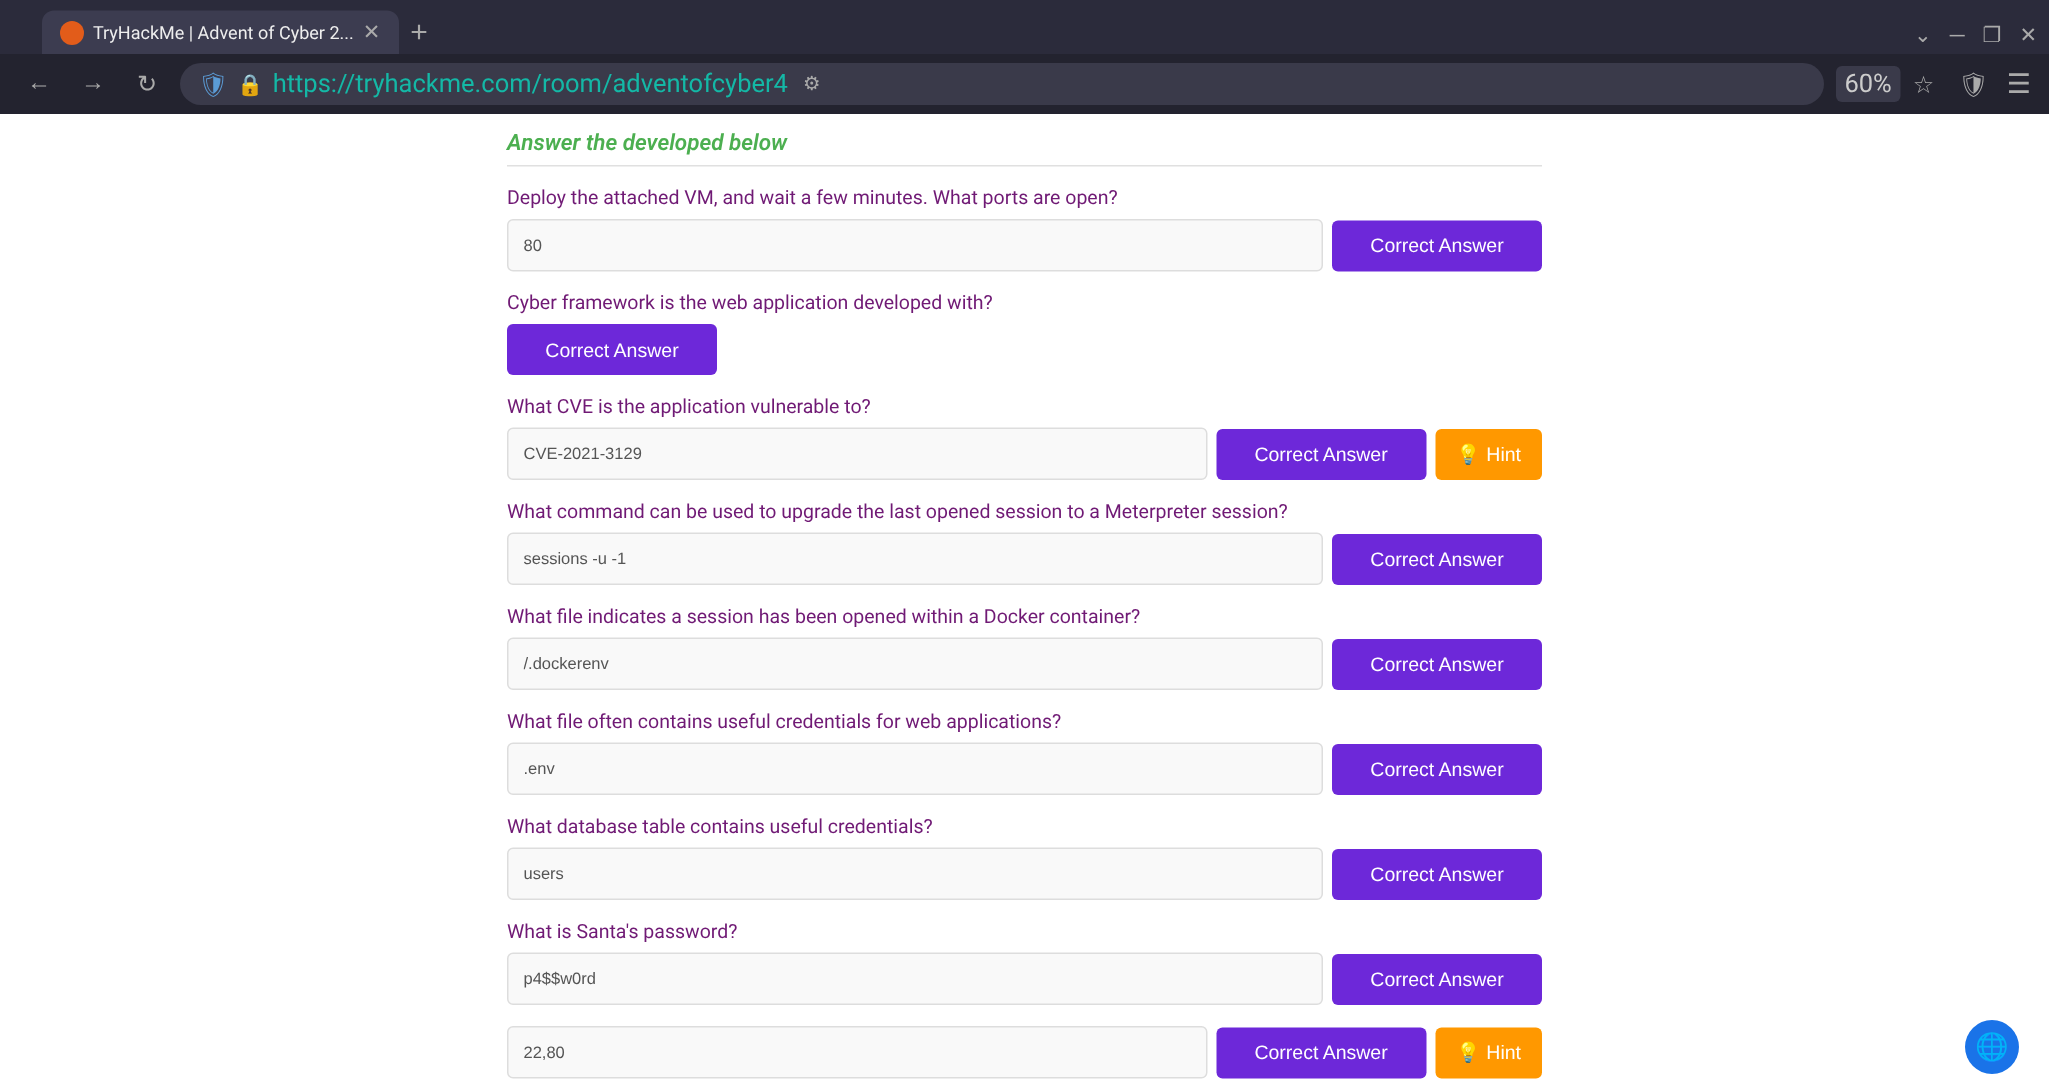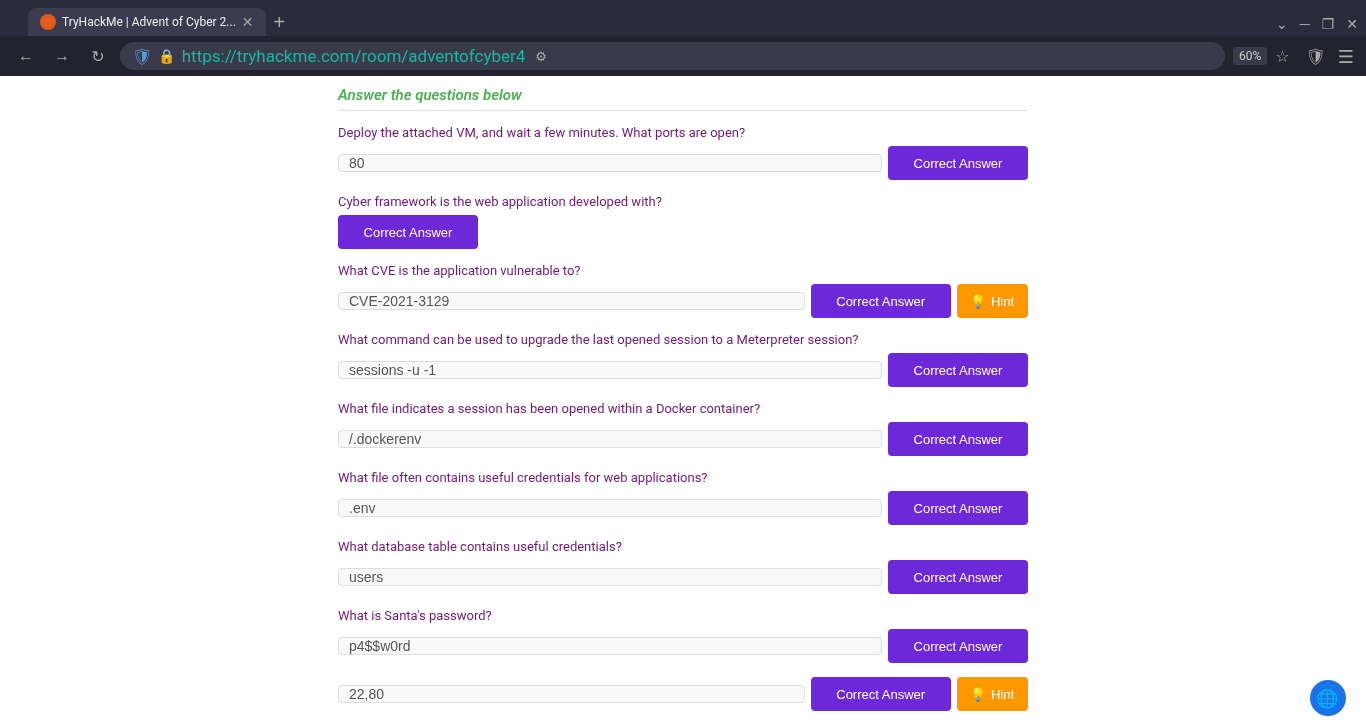--- a/index.html
+++ b/index.html
@@ -113,21 +113,21 @@
       align-items: center;
       padding: 0 12px;
       gap: 6px;
       color: #ddd;
       font-size: 13px;
     }
 
     .zoom-badge {
       background: #3a3a4a;
       color: #ccc;
-      font-size: 12px;
+      font-size: 17px;
       padding: 2px 6px;
       border-radius: 4px;
     }
 
     .star-icon, .menu-icon, .account-icon, .extensions-icon {
       color: #aaa;
       font-size: 16px;
       cursor: pointer;
     }
 
@@ -167,25 +167,25 @@
     }
 
     .answer-row {
       display: flex;
       gap: 6px;
       align-items: center;
     }
 
     .answer-input {
       flex: 1;
-      height: 18px;
+      height: 35px;
       border: 1px solid #ddd;
       border-radius: 4px;
       padding: 0 10px;
-      font-size: 14px;
+      font-size: 11px;
       color: #555;
       background: #f9f9f9;
       outline: none;
     }
 
     .btn-correct {
       background: #6d28d9;
       color: white;
       border: none;
       border-radius: 4px;
@@ -265,21 +265,21 @@
     </div>
     <div class="zoom-badge">60%</div>
     <span class="star-icon">☆</span>
     <span class="account-icon" style="margin-left:8px;">🛡</span>
     <span class="menu-icon" style="font-size:18px;margin-left:4px;">☰</span>
   </div>
 </div>
 
 <div class="page-content">
   <div class="main-container">
-    <div class="section-title">Answer the questions below</div>
+    <div class="section-title">Answer the developed below</div>
 
     <div class="question-block">
       <div class="question-text">Deploy the attached VM, and wait a few minutes. What ports are open?</div>
       <div class="answer-row">
         <input class="answer-input" type="text" value="80" readonly="" style="">
         <button class="btn-correct">Correct Answer</button>
       </div>
     </div>
 
     <div class="question-block">

